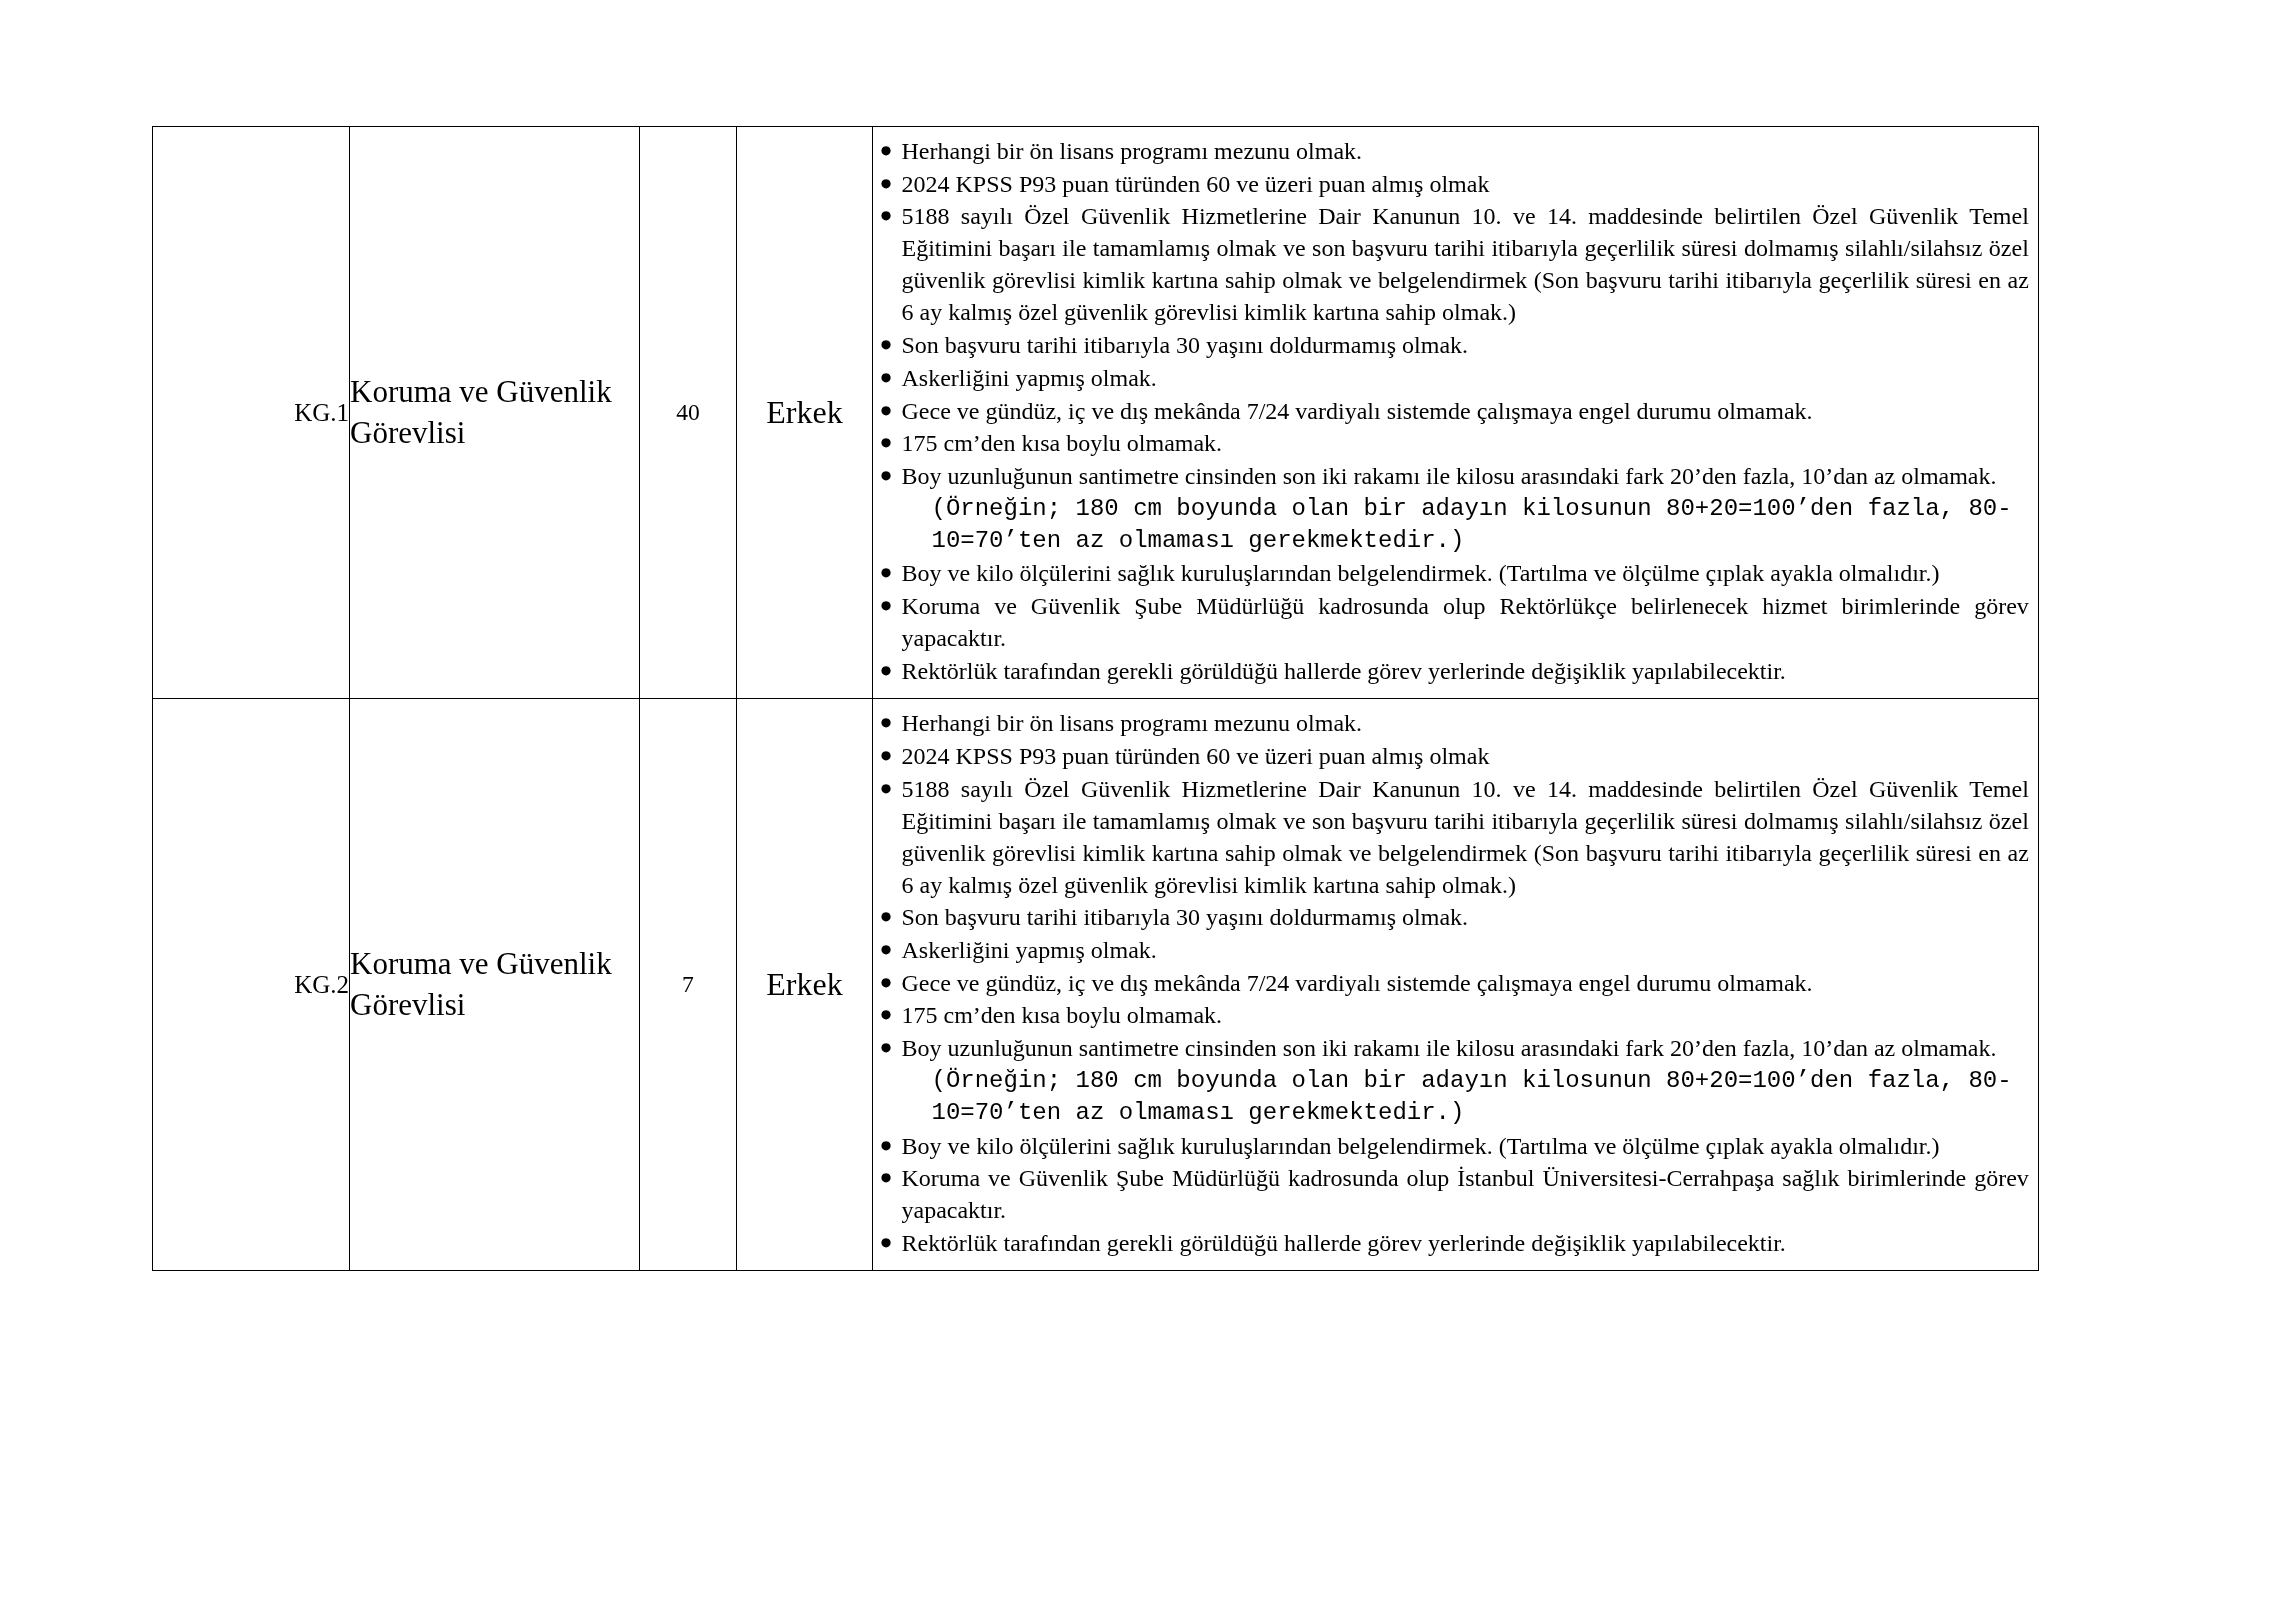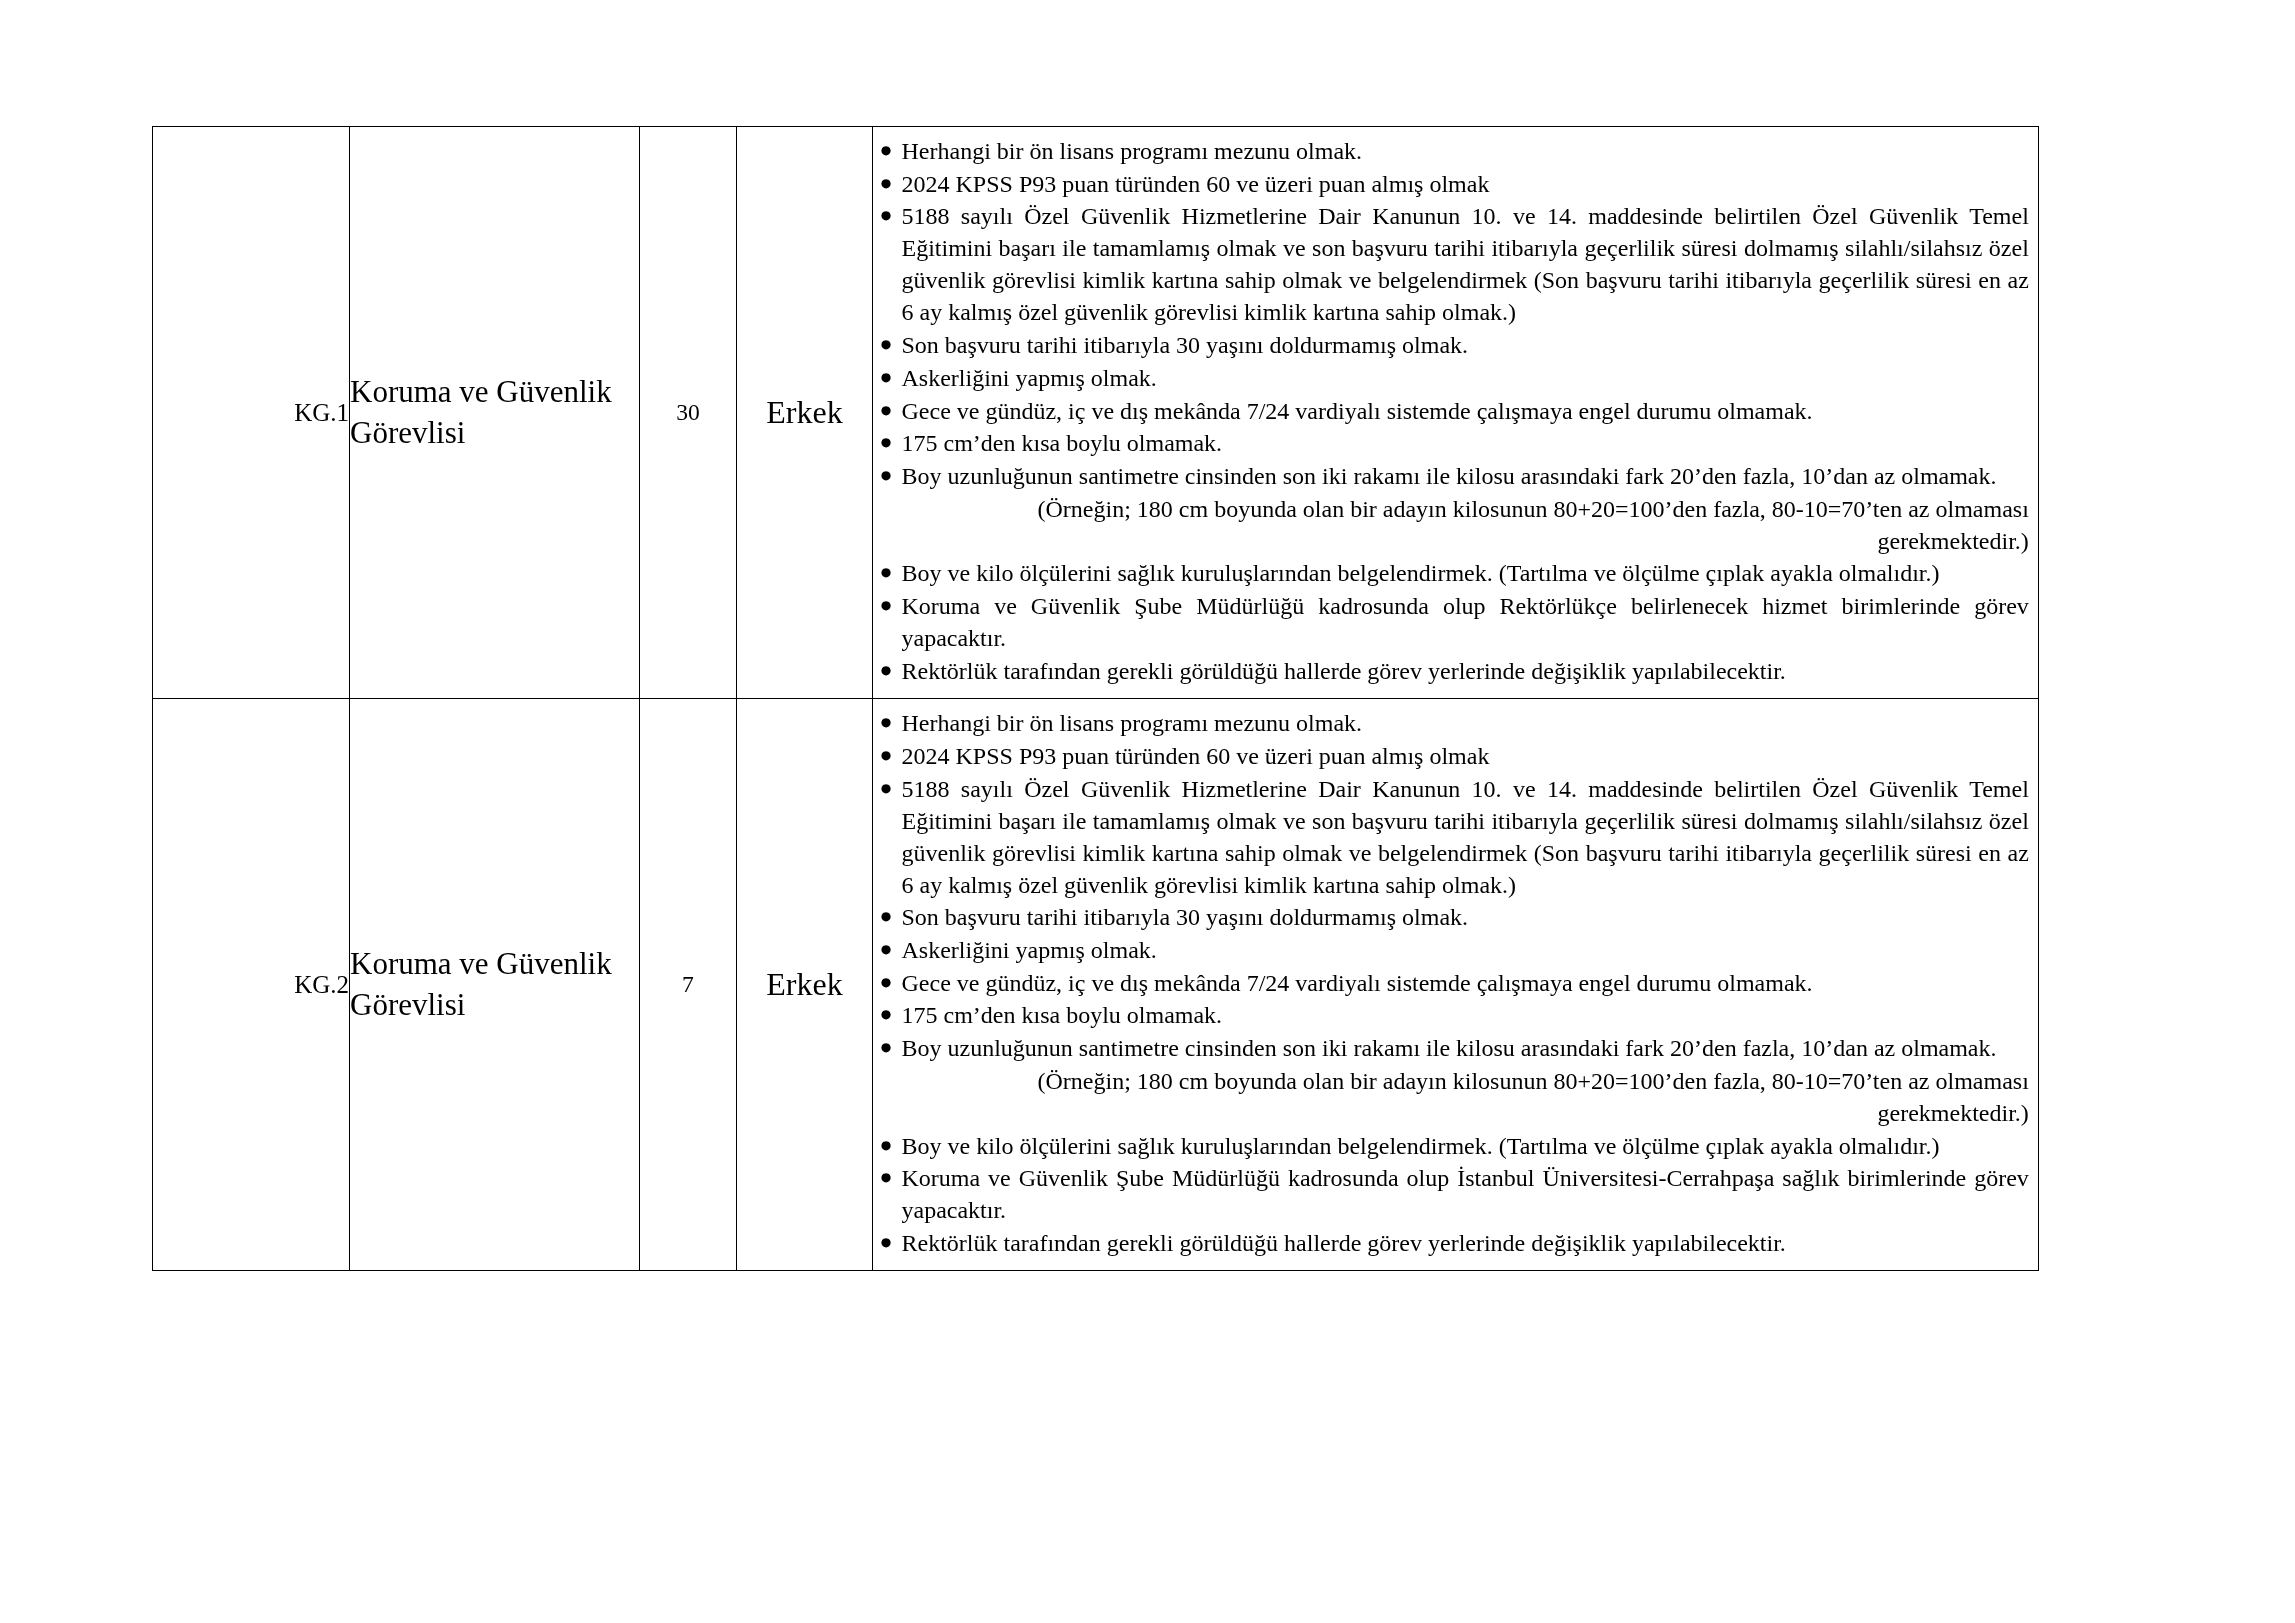--- a/index.html
+++ b/index.html
@@ -65,38 +65,38 @@
   .bullet-line.nojust { text-align: left; }
   .sub-line {
     font-size: 24px;
     line-height: 1.335;
     text-align: justify;
     text-justify: inter-word;
     margin: 0 0 0.7px 0;
     padding-left: 52px;
     hyphens: none;
   }
-  .sub-line.last { text-align: right; }
+  .sub-line.last { text-align: left; font-family: Liberation Mono, monospace; }
 </style>
 </head>
 <body>
 
 <div class="page">
   <table class="req-table">
     <tbody>
 
       <tr>
         <td class="col-code">
           <span>KG.1</span>
         </td>
         <td class="col-title">
           <span>Koruma ve Güvenlik Görevlisi</span>
         </td>
         <td class="col-count">
-          <span>30</span>
+          <span>40</span>
         </td>
         <td class="col-gender">
           <span>Erkek</span>
         </td>
         <td class="col-cond">
           <div class="cond-wrap">
               <p class="bullet-line nojust"><span class="dot">●</span><span>Herhangi bir ön lisans programı mezunu olmak.</span></p>
               <p class="bullet-line nojust"><span class="dot">●</span><span>2024 KPSS P93 puan türünden 60 ve üzeri puan almış olmak</span></p>
               <p class="bullet-line"><span class="dot">●</span><span>5188 sayılı Özel Güvenlik Hizmetlerine Dair Kanunun 10. ve 14. maddesinde belirtilen Özel Güvenlik Temel Eğitimini başarı ile tamamlamış olmak ve son başvuru tarihi itibarıyla geçerlilik süresi dolmamış silahlı/silahsız özel güvenlik görevlisi kimlik kartına sahip olmak ve belgelendirmek (Son başvuru tarihi itibarıyla geçerlilik süresi en az 6 ay kalmış özel güvenlik görevlisi kimlik kartına sahip olmak.)</span></p>
               <p class="bullet-line nojust"><span class="dot">●</span><span>Son başvuru tarihi itibarıyla 30 yaşını doldurmamış olmak.</span></p>

